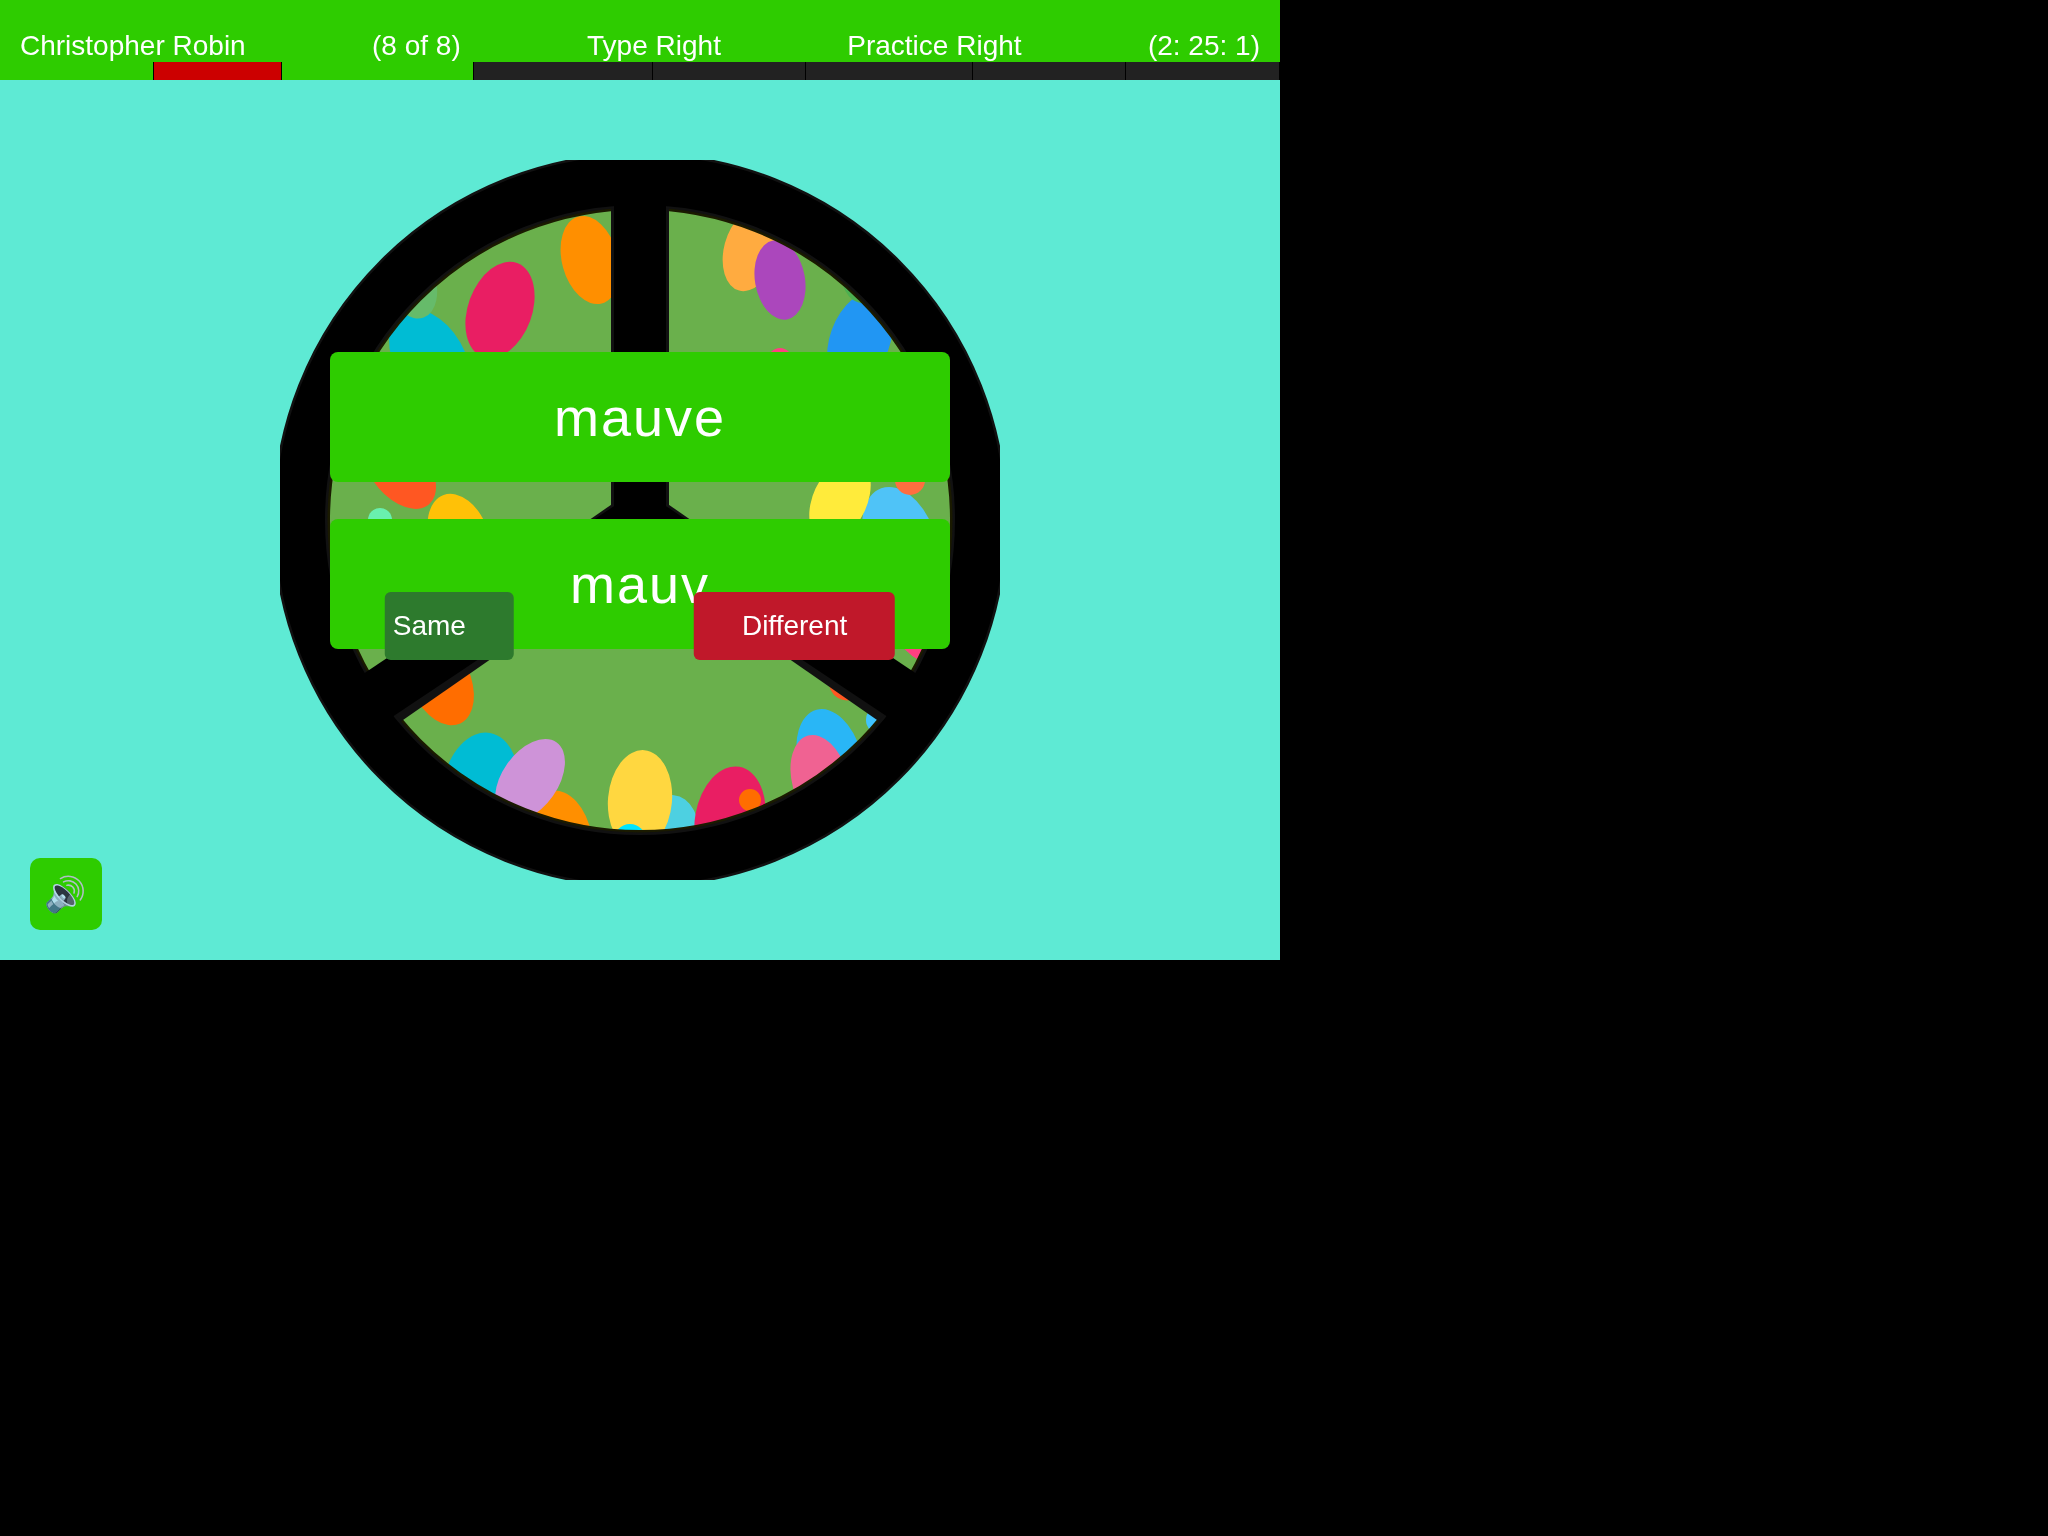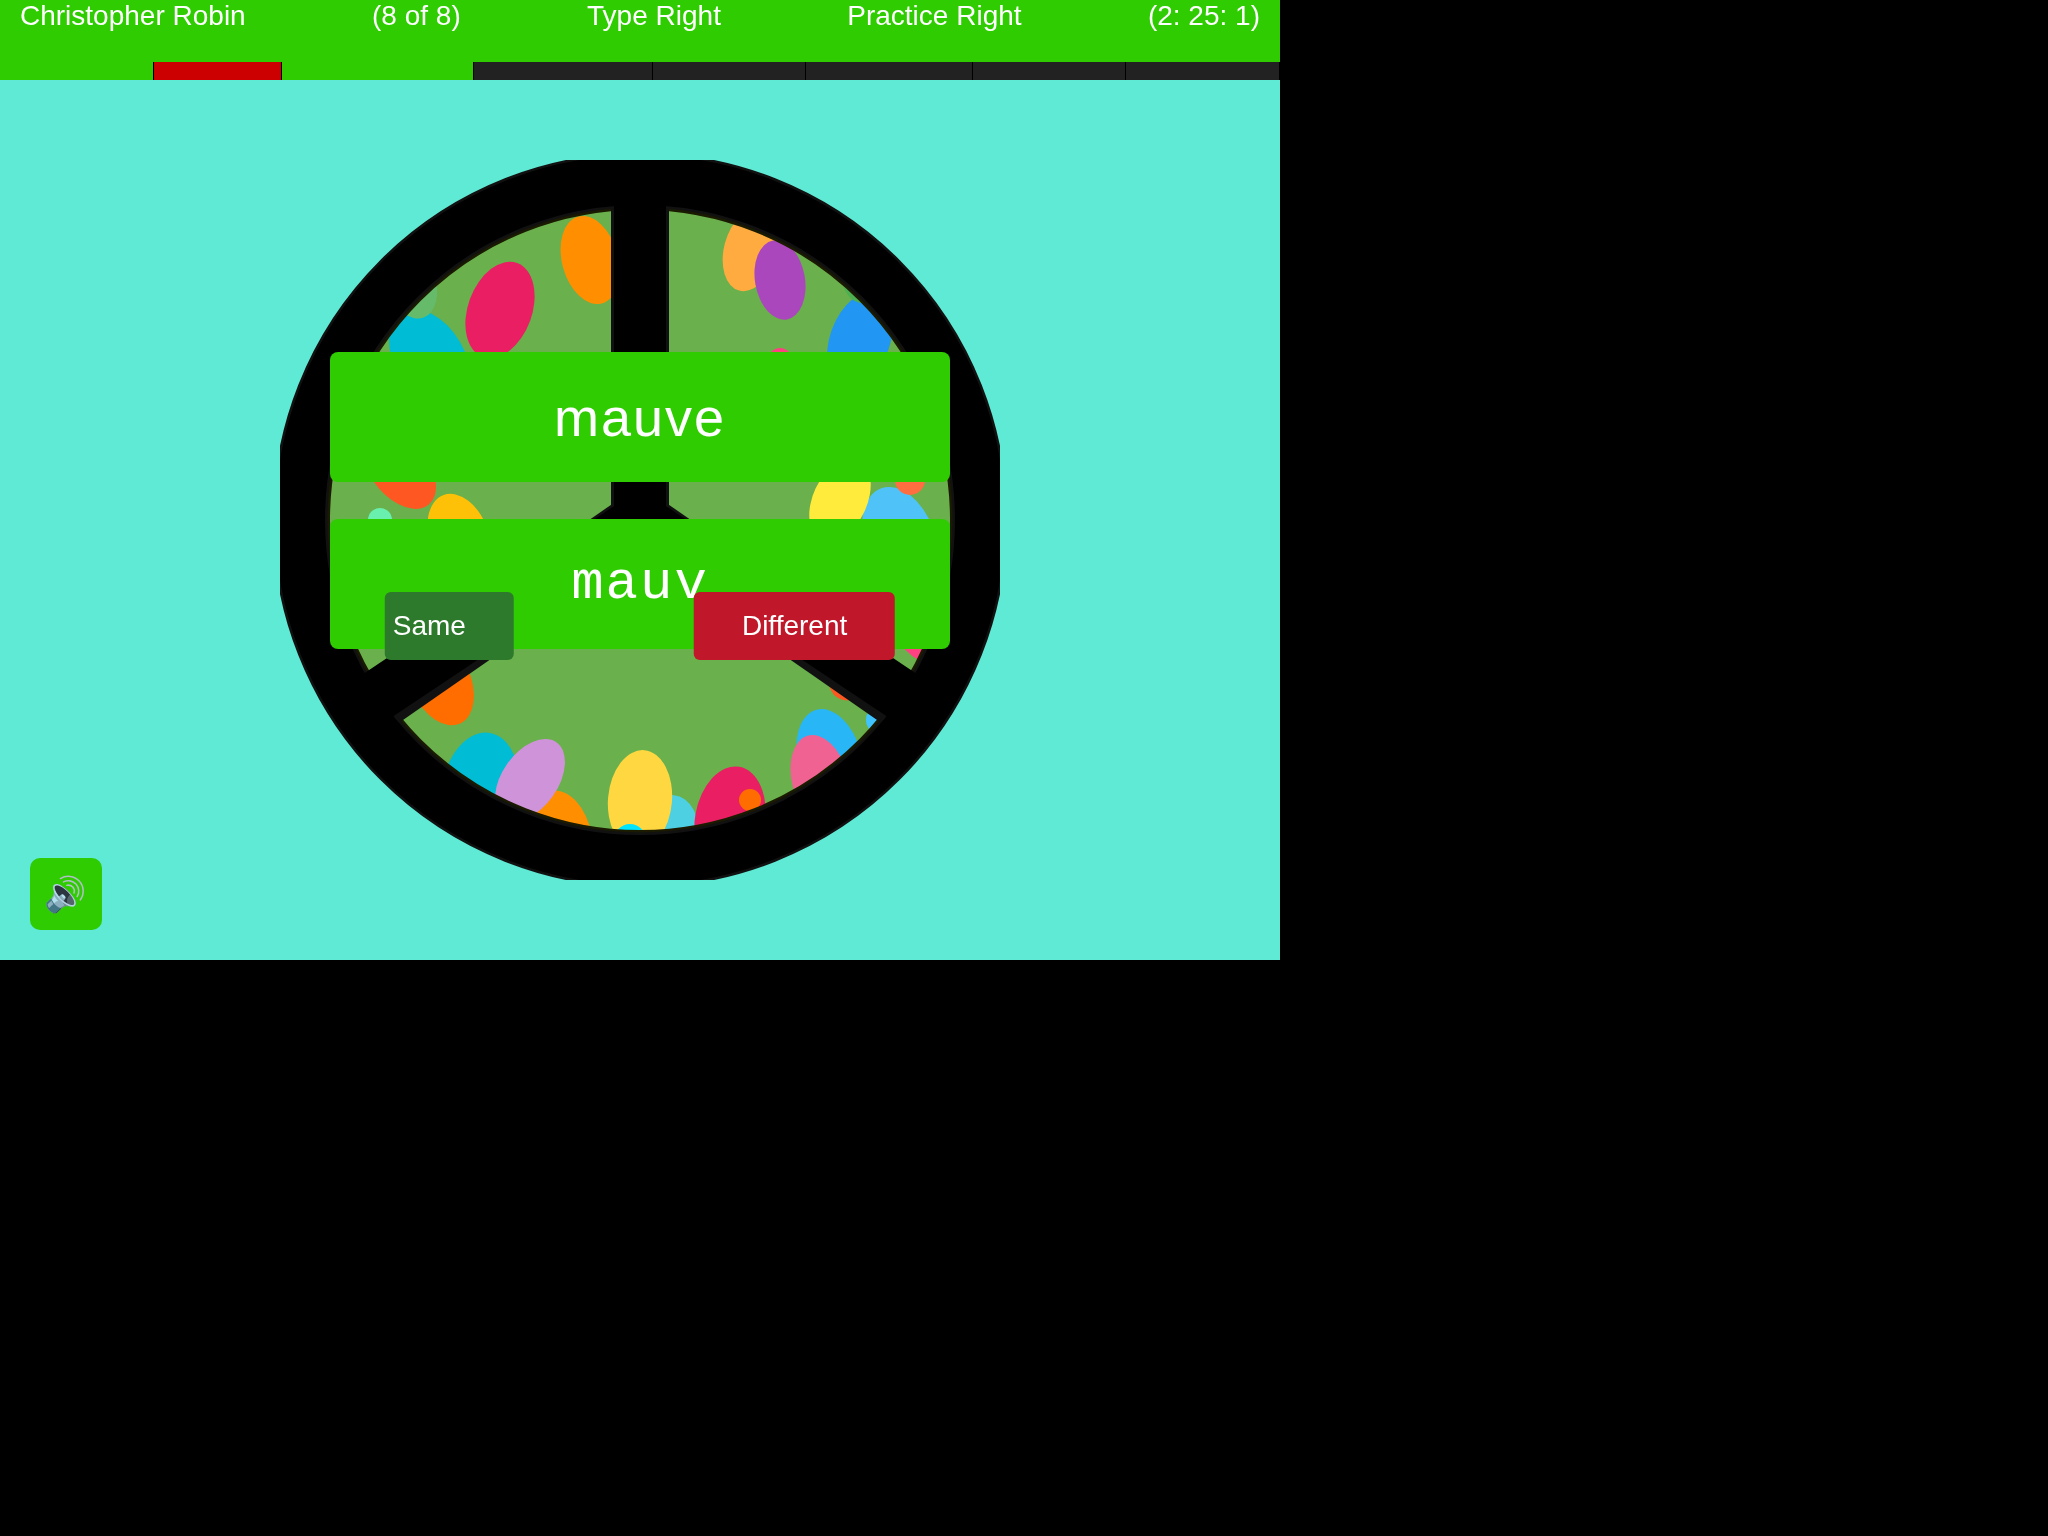--- a/index.html
+++ b/index.html
@@ -12,21 +12,21 @@
       overflow: hidden;
       position: relative;
     }
 
     
     #header {
       width: 100%;
       height: 62px;
       background: #2ecc00;
       display: flex;
-      align-items: flex-start;
+      align-items: flex-end;
       justify-content: space-between;
       padding: 0 20px;
       position: relative;
       z-index: 10;
     }
 
     .header-text {
       color: #fff;
       font-size: 28px;
       font-weight: 400;
@@ -271,21 +271,21 @@
 
       <circle cx="360" cy="360" r="340" fill="none" stroke="transparent" stroke-width="1"></circle>
     </svg>
 
     <div id="content-overlay">
 
       <div class="word-box" style="margin-top: -40px;">
         <span class="word-text">mauve</span>
       </div>
 
-      <div class="word-box" style="margin-top: 27px; font-family: Liberation Mono, monospace;">
+      <div class="word-box" style="margin-top: 27px;">
         <span class="word-text">mauv</span>
       </div>
 
       <div id="buttons-row">
         <button class="answer-btn btn-same">Same</button>
         <button class="answer-btn btn-different">Different</button>
       </div>
     </div>
   </div>
 

